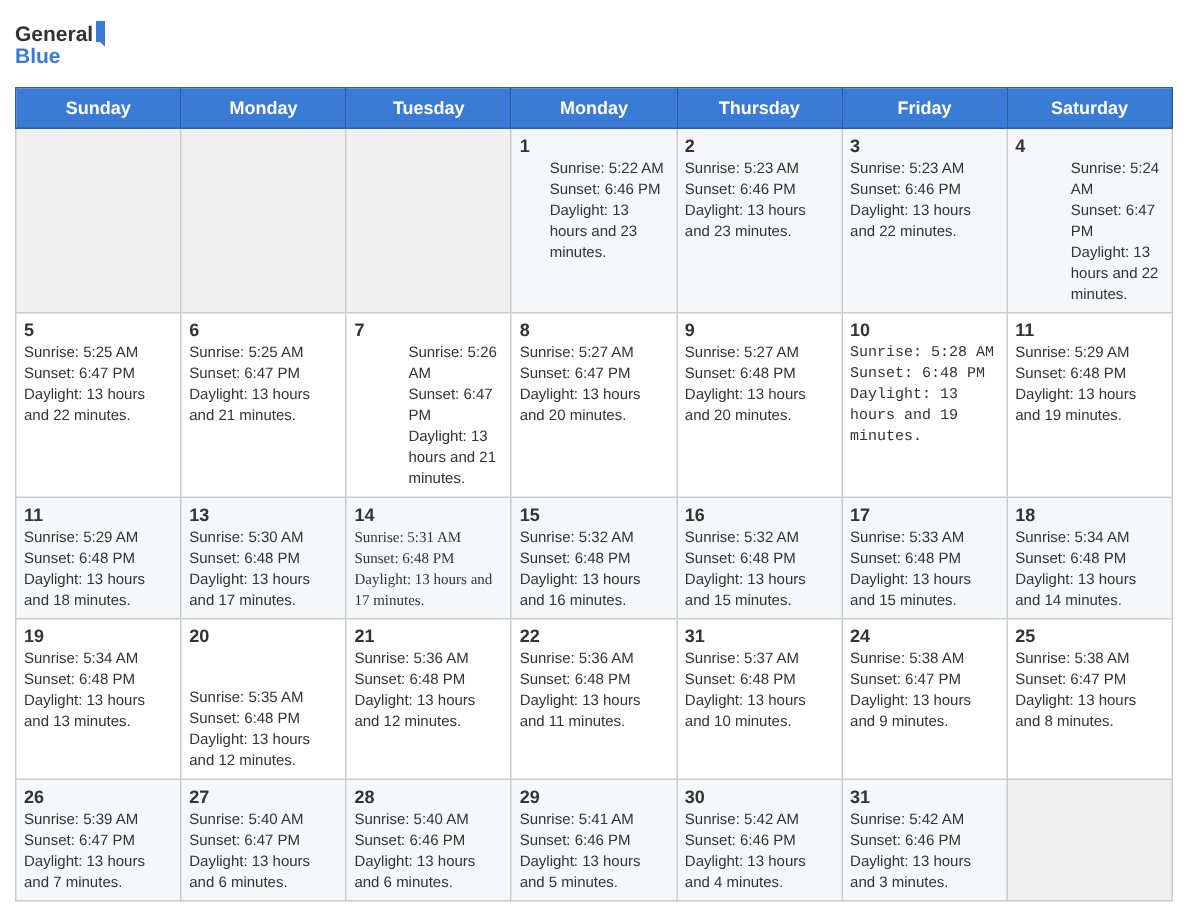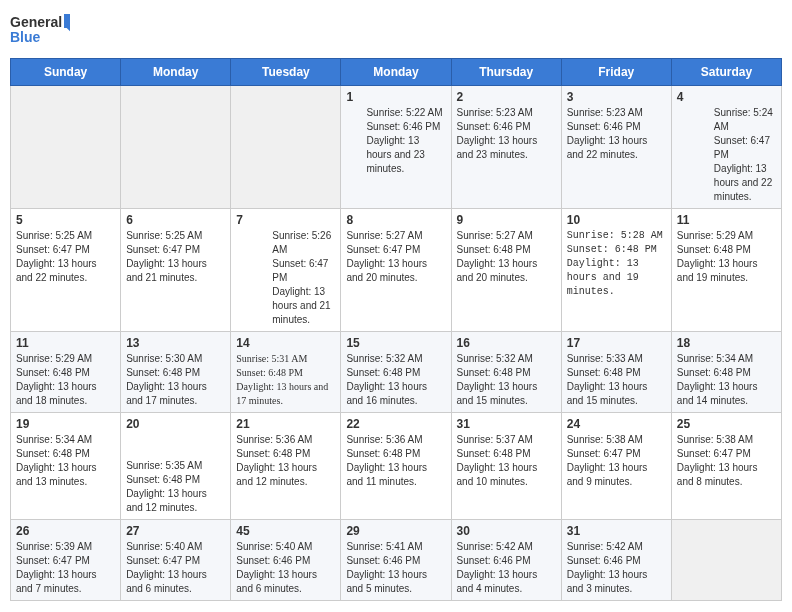--- a/index.html
+++ b/index.html
@@ -277,21 +277,21 @@
 Sunset: 6:47 PM
 Daylight: 13 hours and 7 minutes.</div>
         </td>
         <td>
           <span class="day-num">27</span>
           <div class="day-info" style="white-space: pre-line;">Sunrise: 5:40 AM
 Sunset: 6:47 PM
 Daylight: 13 hours and 6 minutes.</div>
         </td>
         <td>
-          <span class="day-num">45</span>
+          <span class="day-num">28</span>
           <div class="day-info" style="white-space: pre-line;">Sunrise: 5:40 AM
 Sunset: 6:46 PM
 Daylight: 13 hours and 6 minutes.</div>
         </td>
         <td>
           <span class="day-num">29</span>
           <div class="day-info" style="white-space: pre-line;">Sunrise: 5:41 AM
 Sunset: 6:46 PM
 Daylight: 13 hours and 5 minutes.</div>
         </td>

